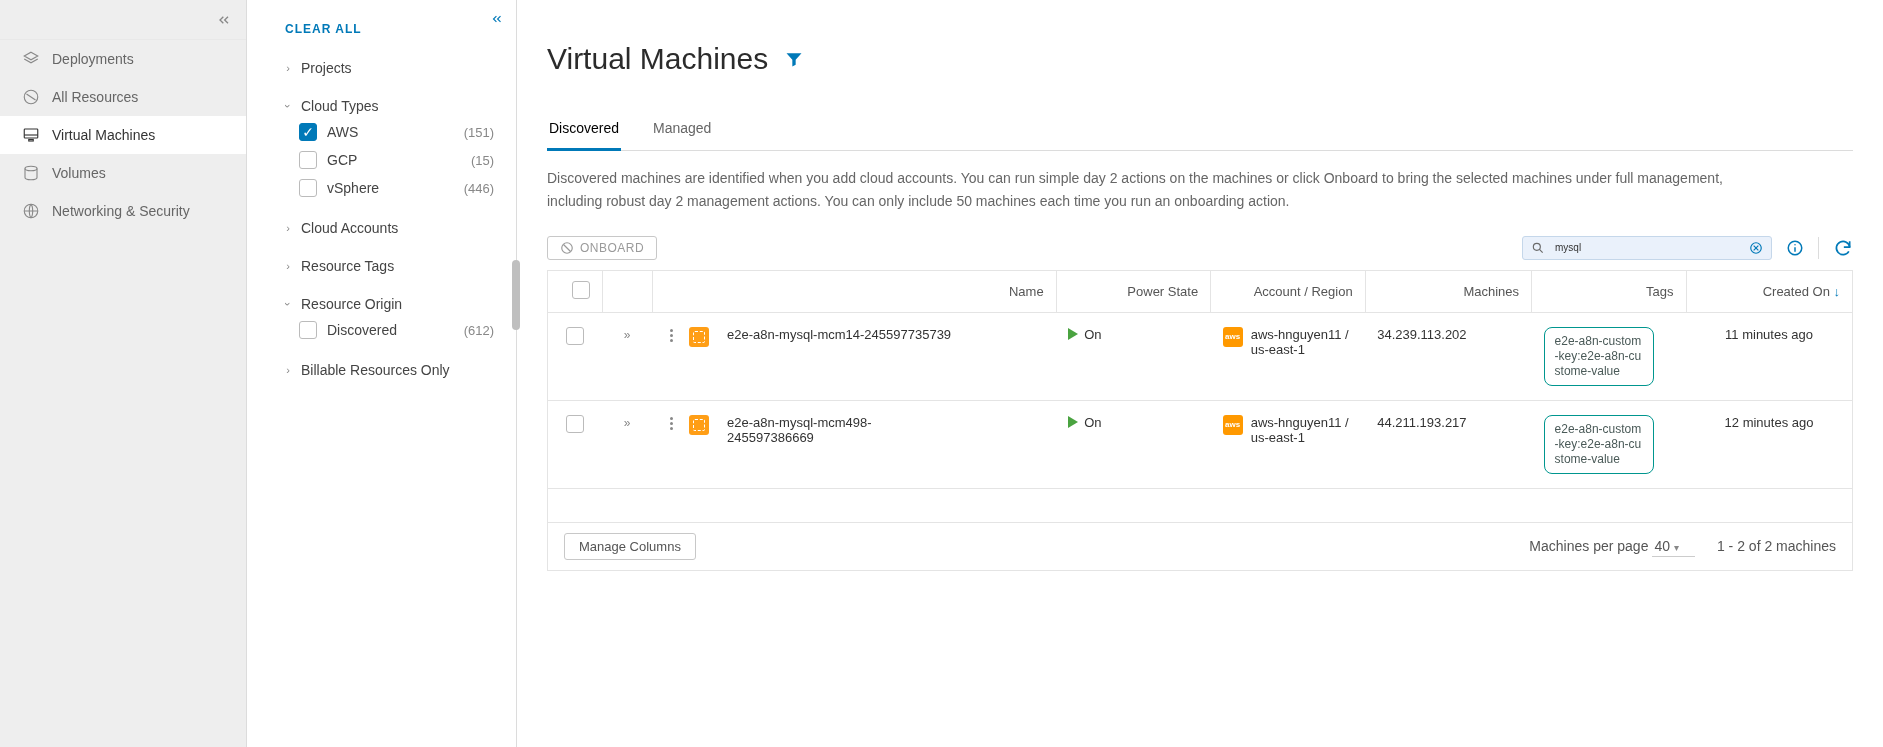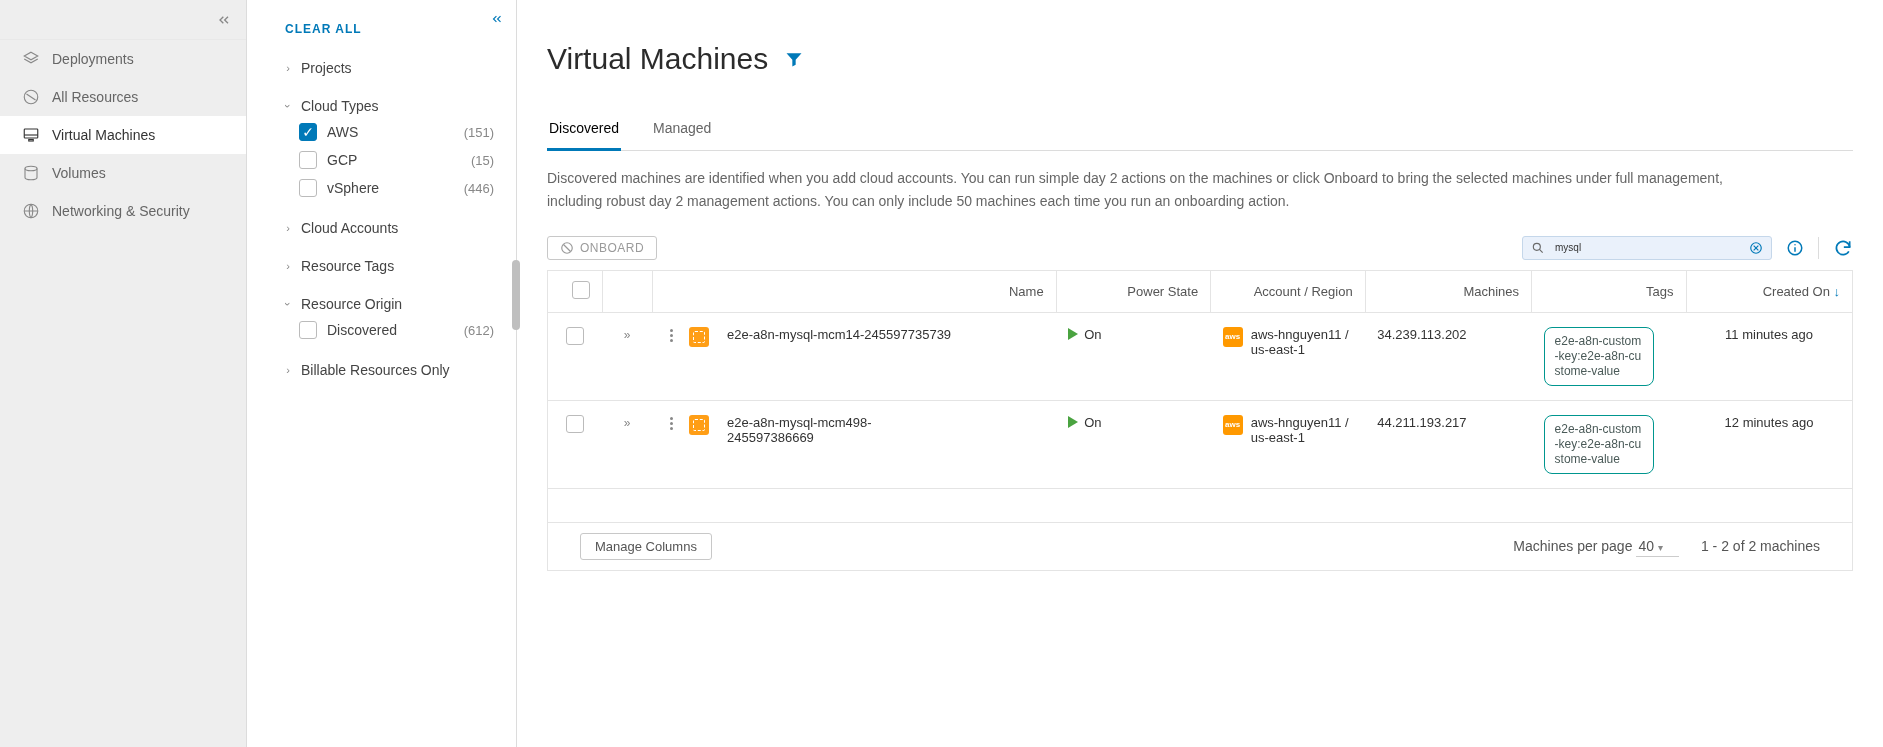--- a/index.html
+++ b/index.html
@@ -79,21 +79,21 @@
   .name-cell{display:flex;align-items:flex-start;gap:10px;}
   .aws-badge{width:20px;height:20px;border-radius:3px;background:#ff9900;color:#fff;font-size:8px;display:inline-flex;align-items:center;justify-content:center;margin-right:8px;flex-shrink:0;font-weight:700;}
   .acct-cell{display:flex;align-items:flex-start;}
   .power-on{display:inline-flex;align-items:center;gap:6px;color:#333;}
   .tri-run{width:0;height:0;border-style:solid;border-width:6px 0 6px 10px;border-color:transparent transparent transparent #4aa340;display:inline-block;}
   .tag-chip{display:inline-block;border:1px solid var(--tag-teal);color:#4a5a58;border-radius:8px;font-size:12px;padding:6px 10px;line-height:1.25;max-width:110px;word-break:break-all;}
   .created-col{text-align:center;padding-right:24px;}
   th.sort-desc::after{content:" \2193";color:var(--blue);font-weight:700;}
 
   
-  .table-footer{display:flex;align-items:center;justify-content:space-between;border:1px solid var(--row-border);border-top:none;padding:10px 32px;}
+  .table-footer{display:flex;align-items:center;justify-content:space-between;border:1px solid var(--row-border);border-top:none;padding:10px 16px;}
   .manage-cols-btn{border:1px solid #c8c8c8;border-radius:3px;padding:5px 14px;background:#fff;color:#555;cursor:pointer;font-size:13px;}
   .foot-right{display:flex;align-items:center;gap:22px;color:#555;}
   .per-page{display:flex;align-items:center;gap:4px;}
   .pp-select{border:none;border-bottom:1px solid #ccc;padding:2px 16px 2px 2px;background:transparent;cursor:pointer;}
   svg{display:block;}
 </style>
 </head>
 <body>
 
 <div class="app">

